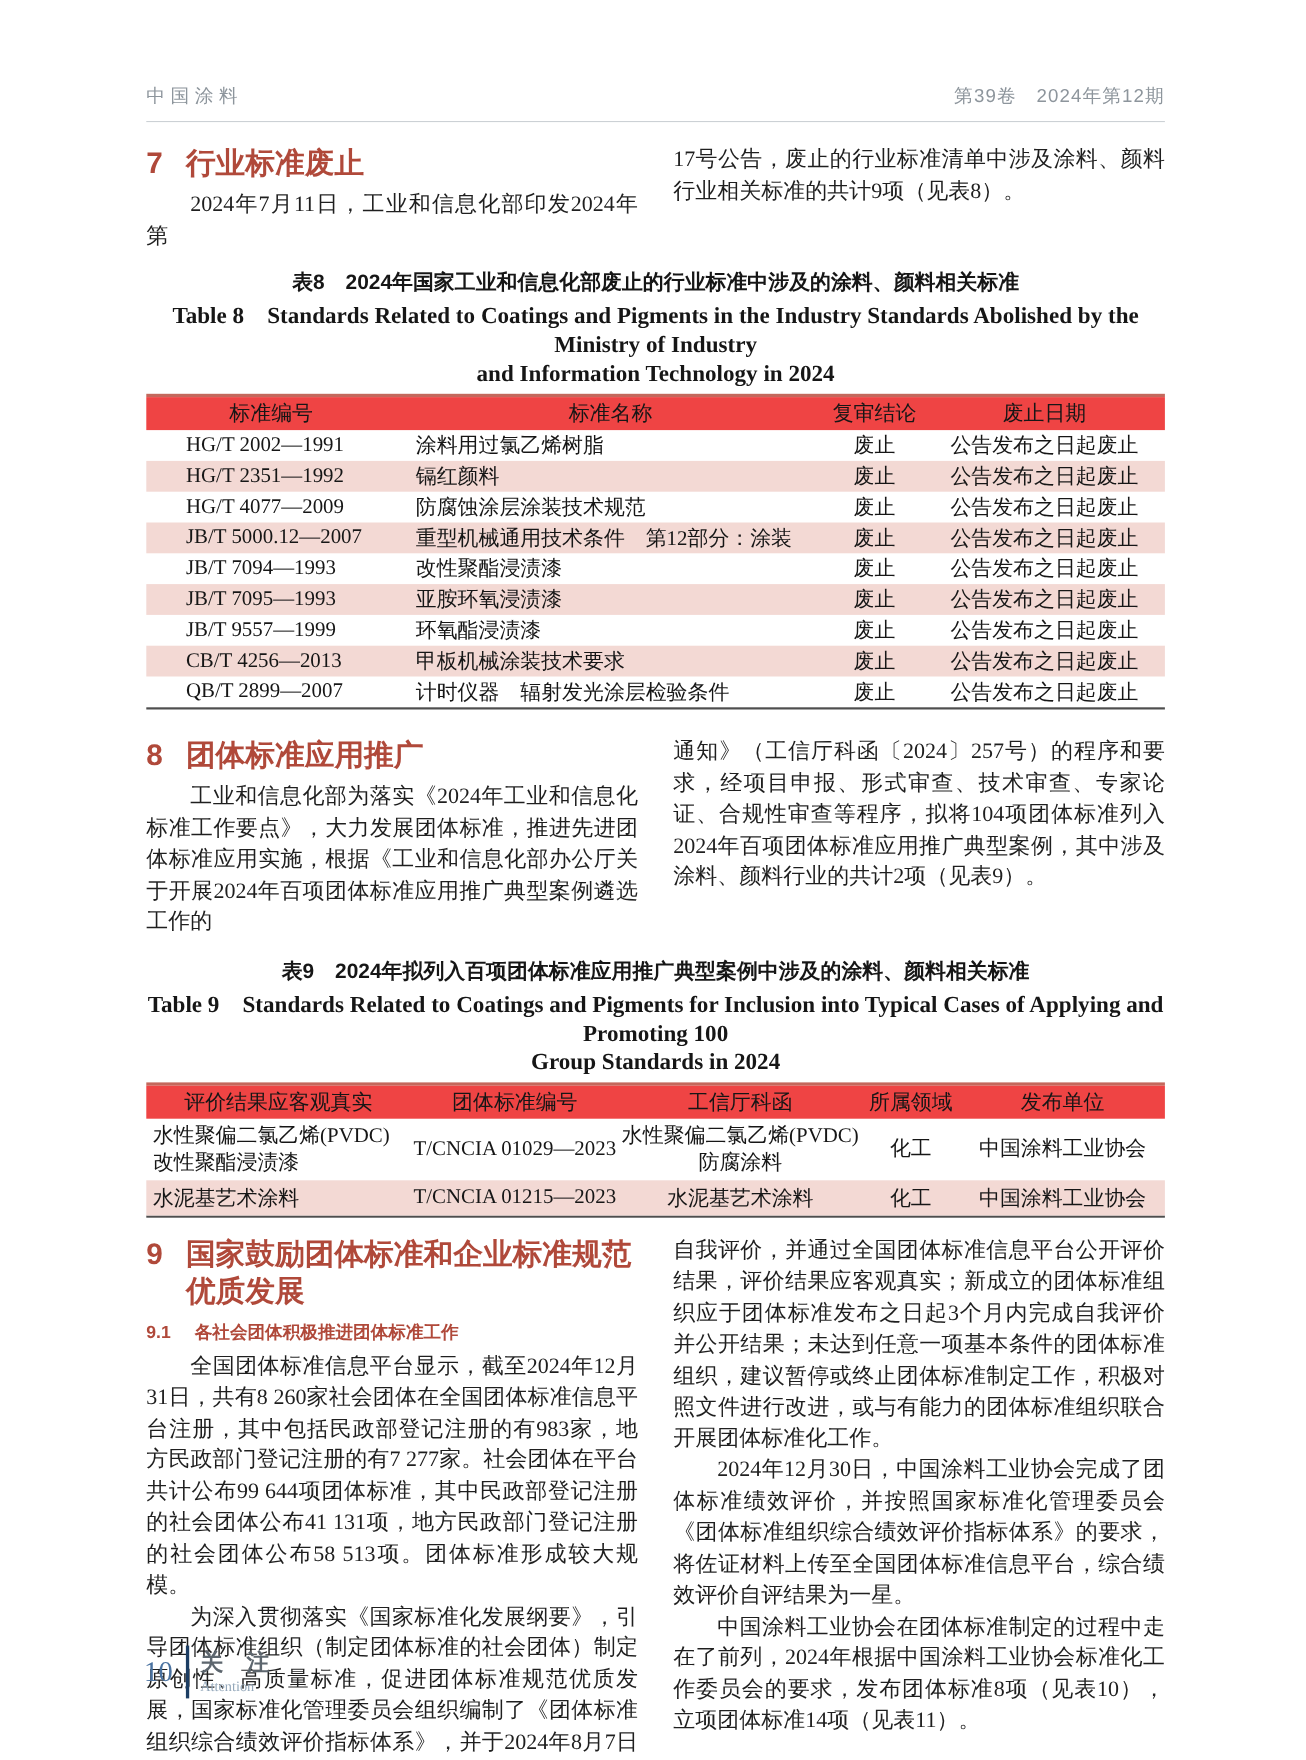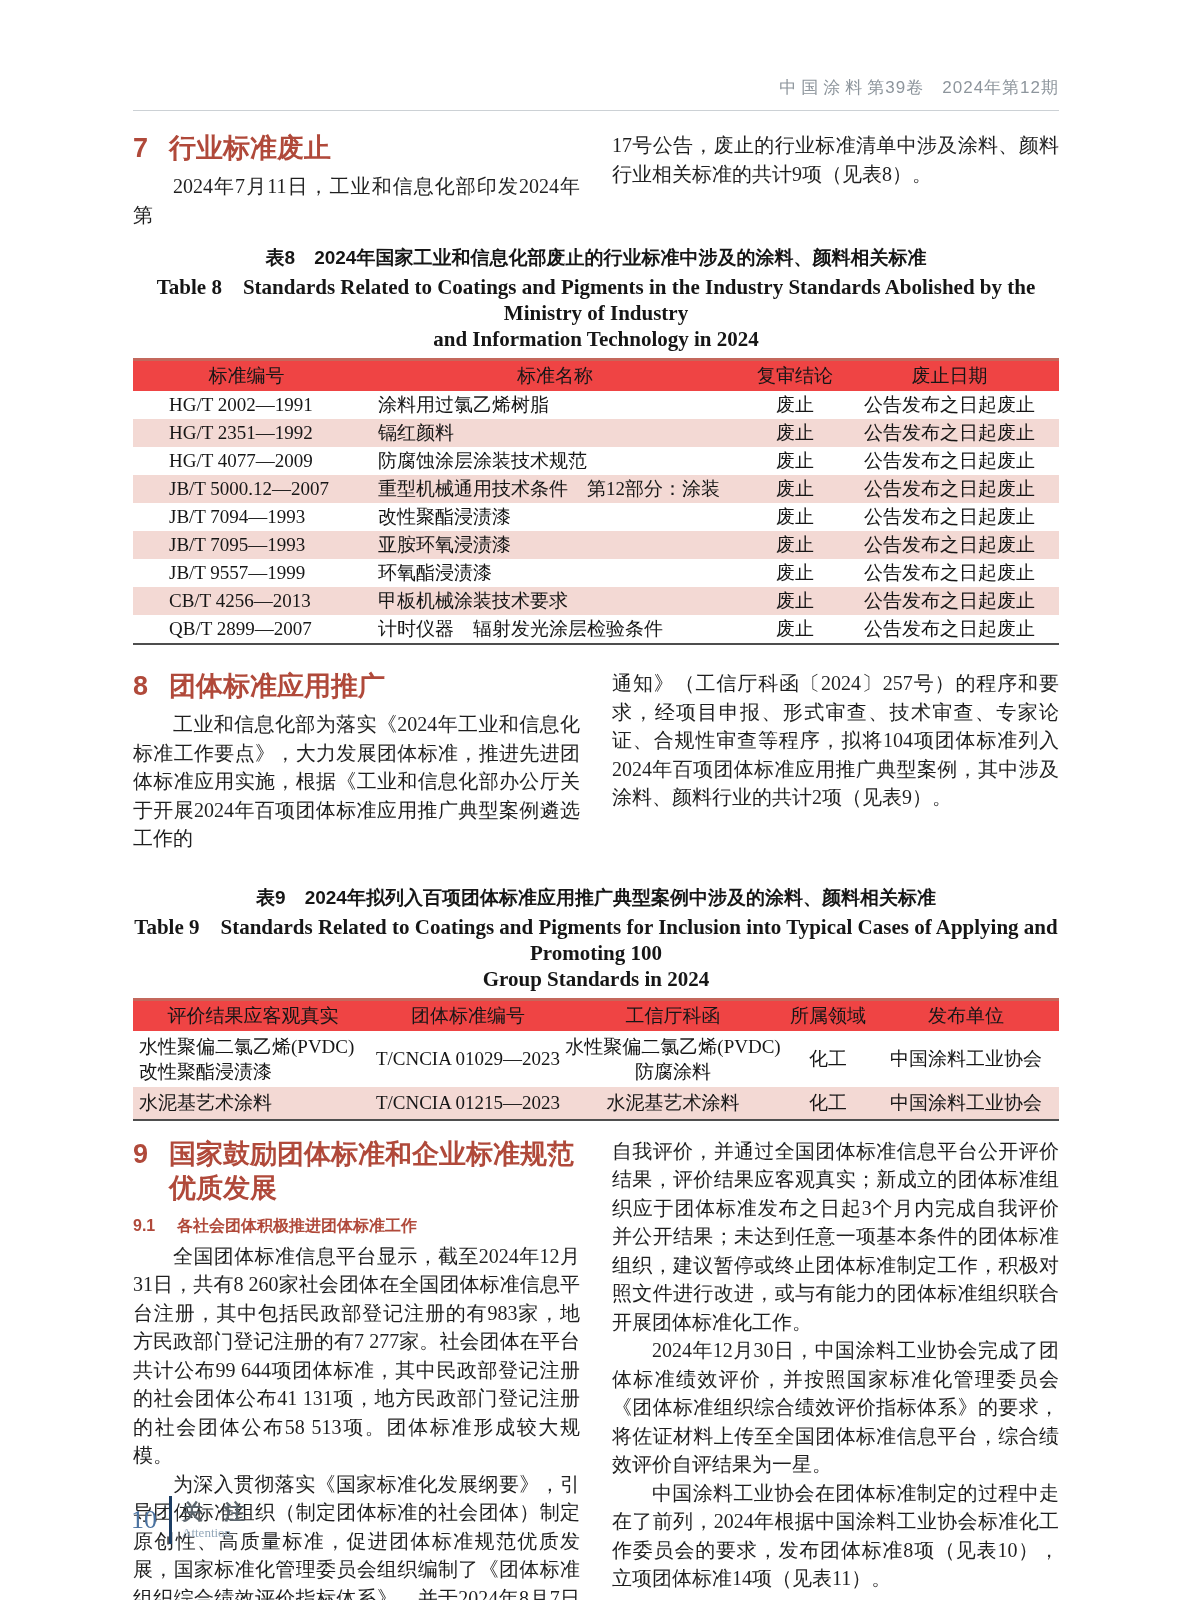--- a/index.html
+++ b/index.html
@@ -16,21 +16,21 @@
   .content {
     position: absolute;
     left: 133px;
     top: 76px;
     width: 926px;
   }
 
   
   .page-header {
     display: flex;
-    justify-content: flex-end;
+    justify-content: space-between;
     align-items: flex-end;
     font-family: "Liberation Sans", sans-serif;
     font-size: 17px;
     color: #8d959c;
     padding-bottom: 11px;
     border-bottom: 1px solid #ccd1d5;
   }
   .page-header .jtitle { letter-spacing: 5px; }
   .page-header .issue  { letter-spacing: 1px; }
 
@@ -71,21 +71,21 @@
     margin: 0;
     font-size: 20px;
     line-height: 28.5px;
     text-align: justify;
     color: #1f1f1f;
   }
   .indent { text-indent: 2em; }
 
   
   .tbl-block8 { margin-top: 16px; }
-  .tbl-block9 { margin-top: 32px; }
+  .tbl-block9 { margin-top: 18px; }
   .cap-cn {
     text-align: center;
     font-family: "Liberation Sans", sans-serif;
     font-weight: bold;
     font-size: 19px;
     line-height: 25px;
     color: #161616;
     margin-bottom: 4px;
   }
   .cap-en {

